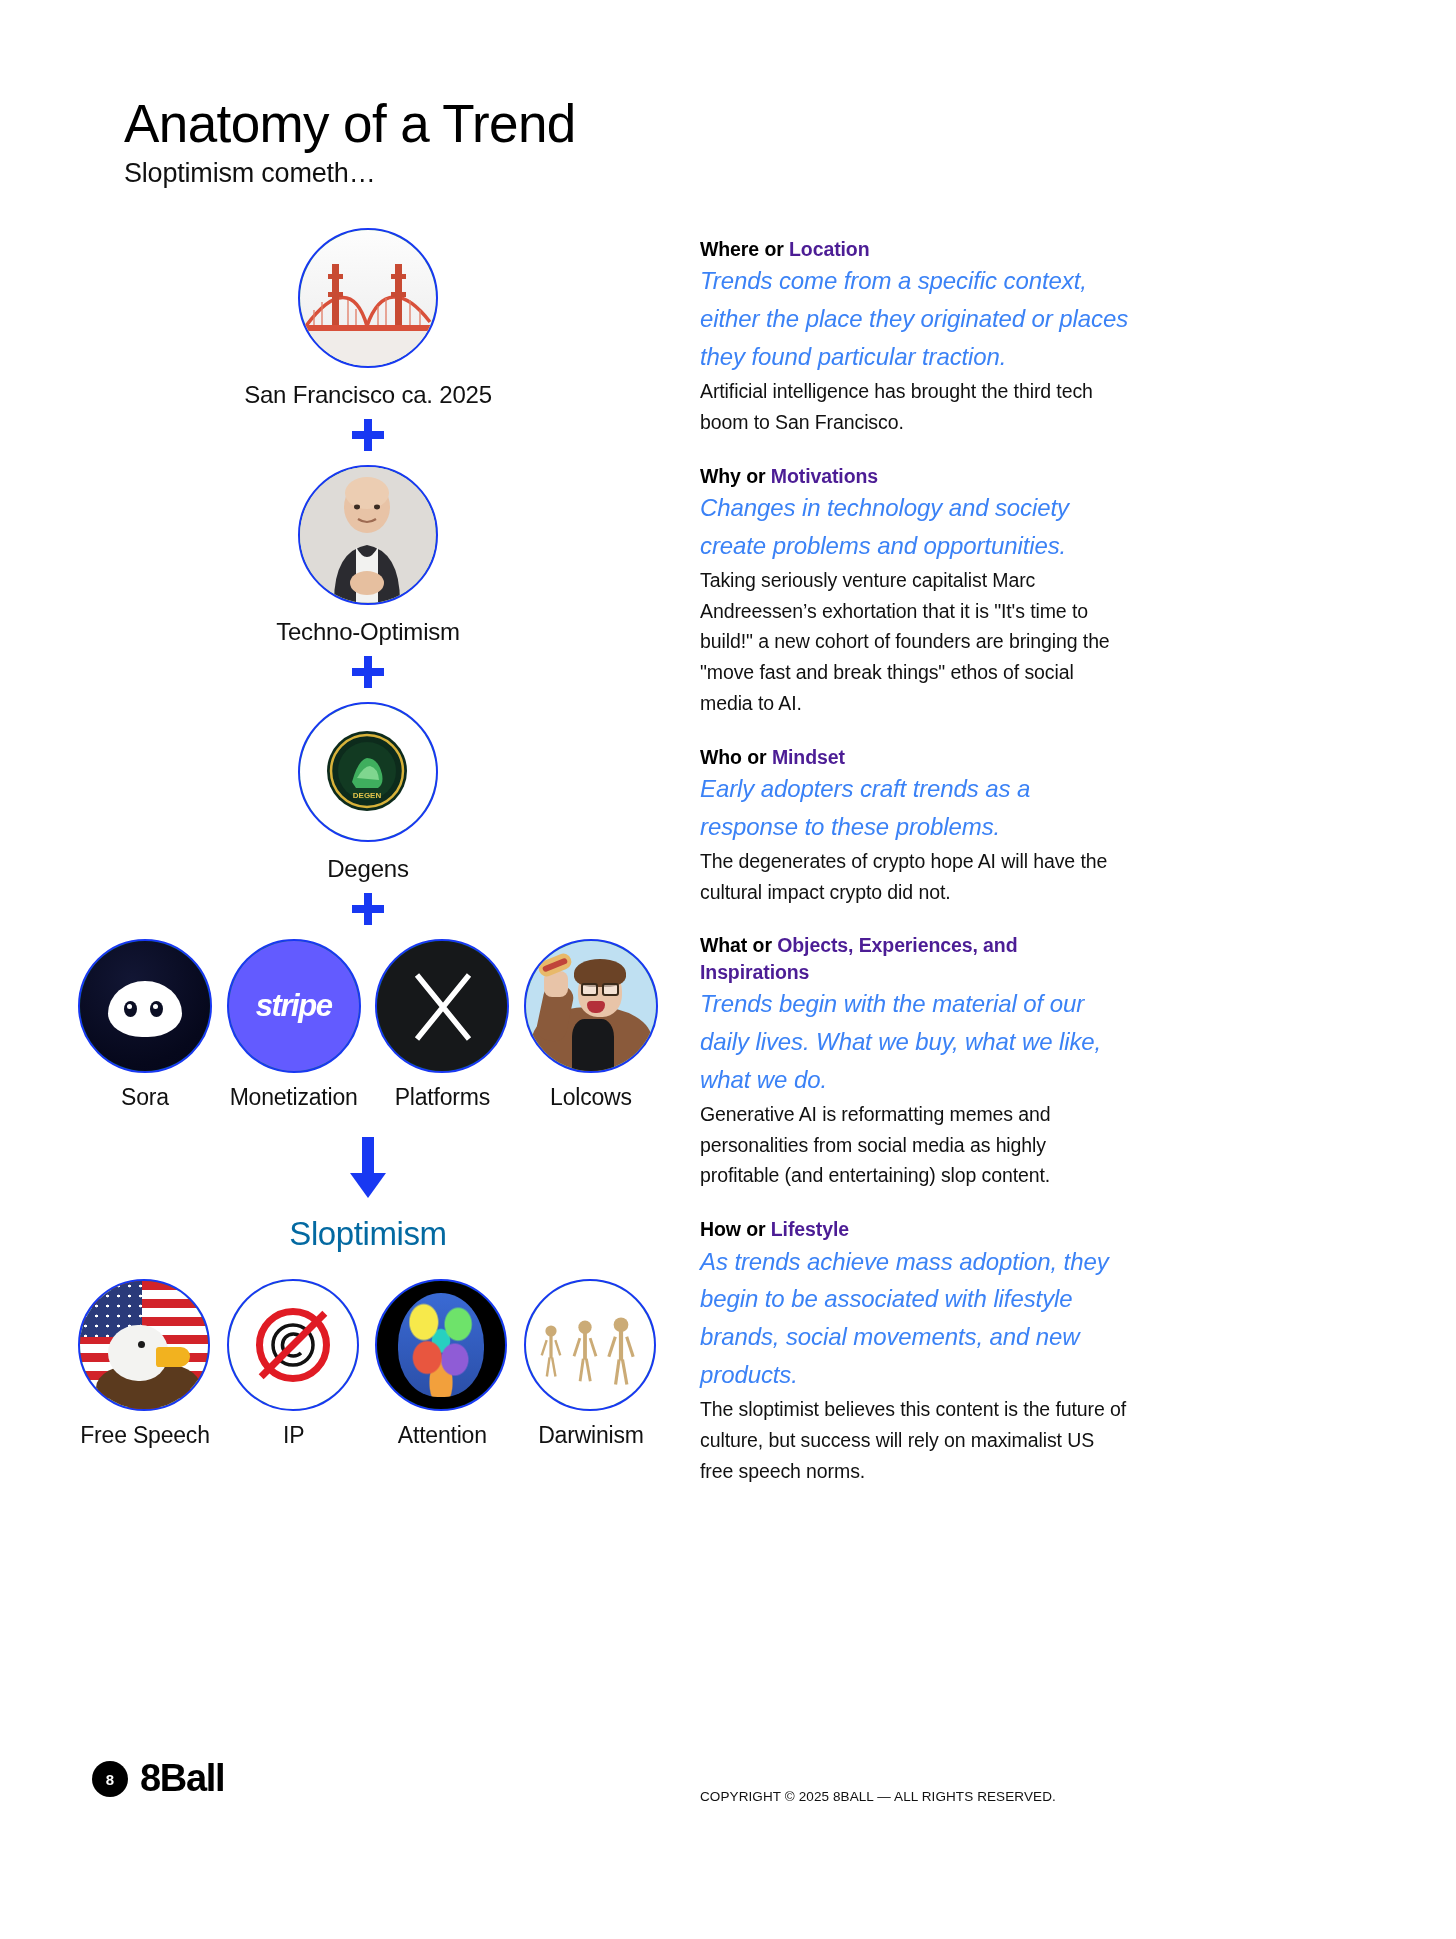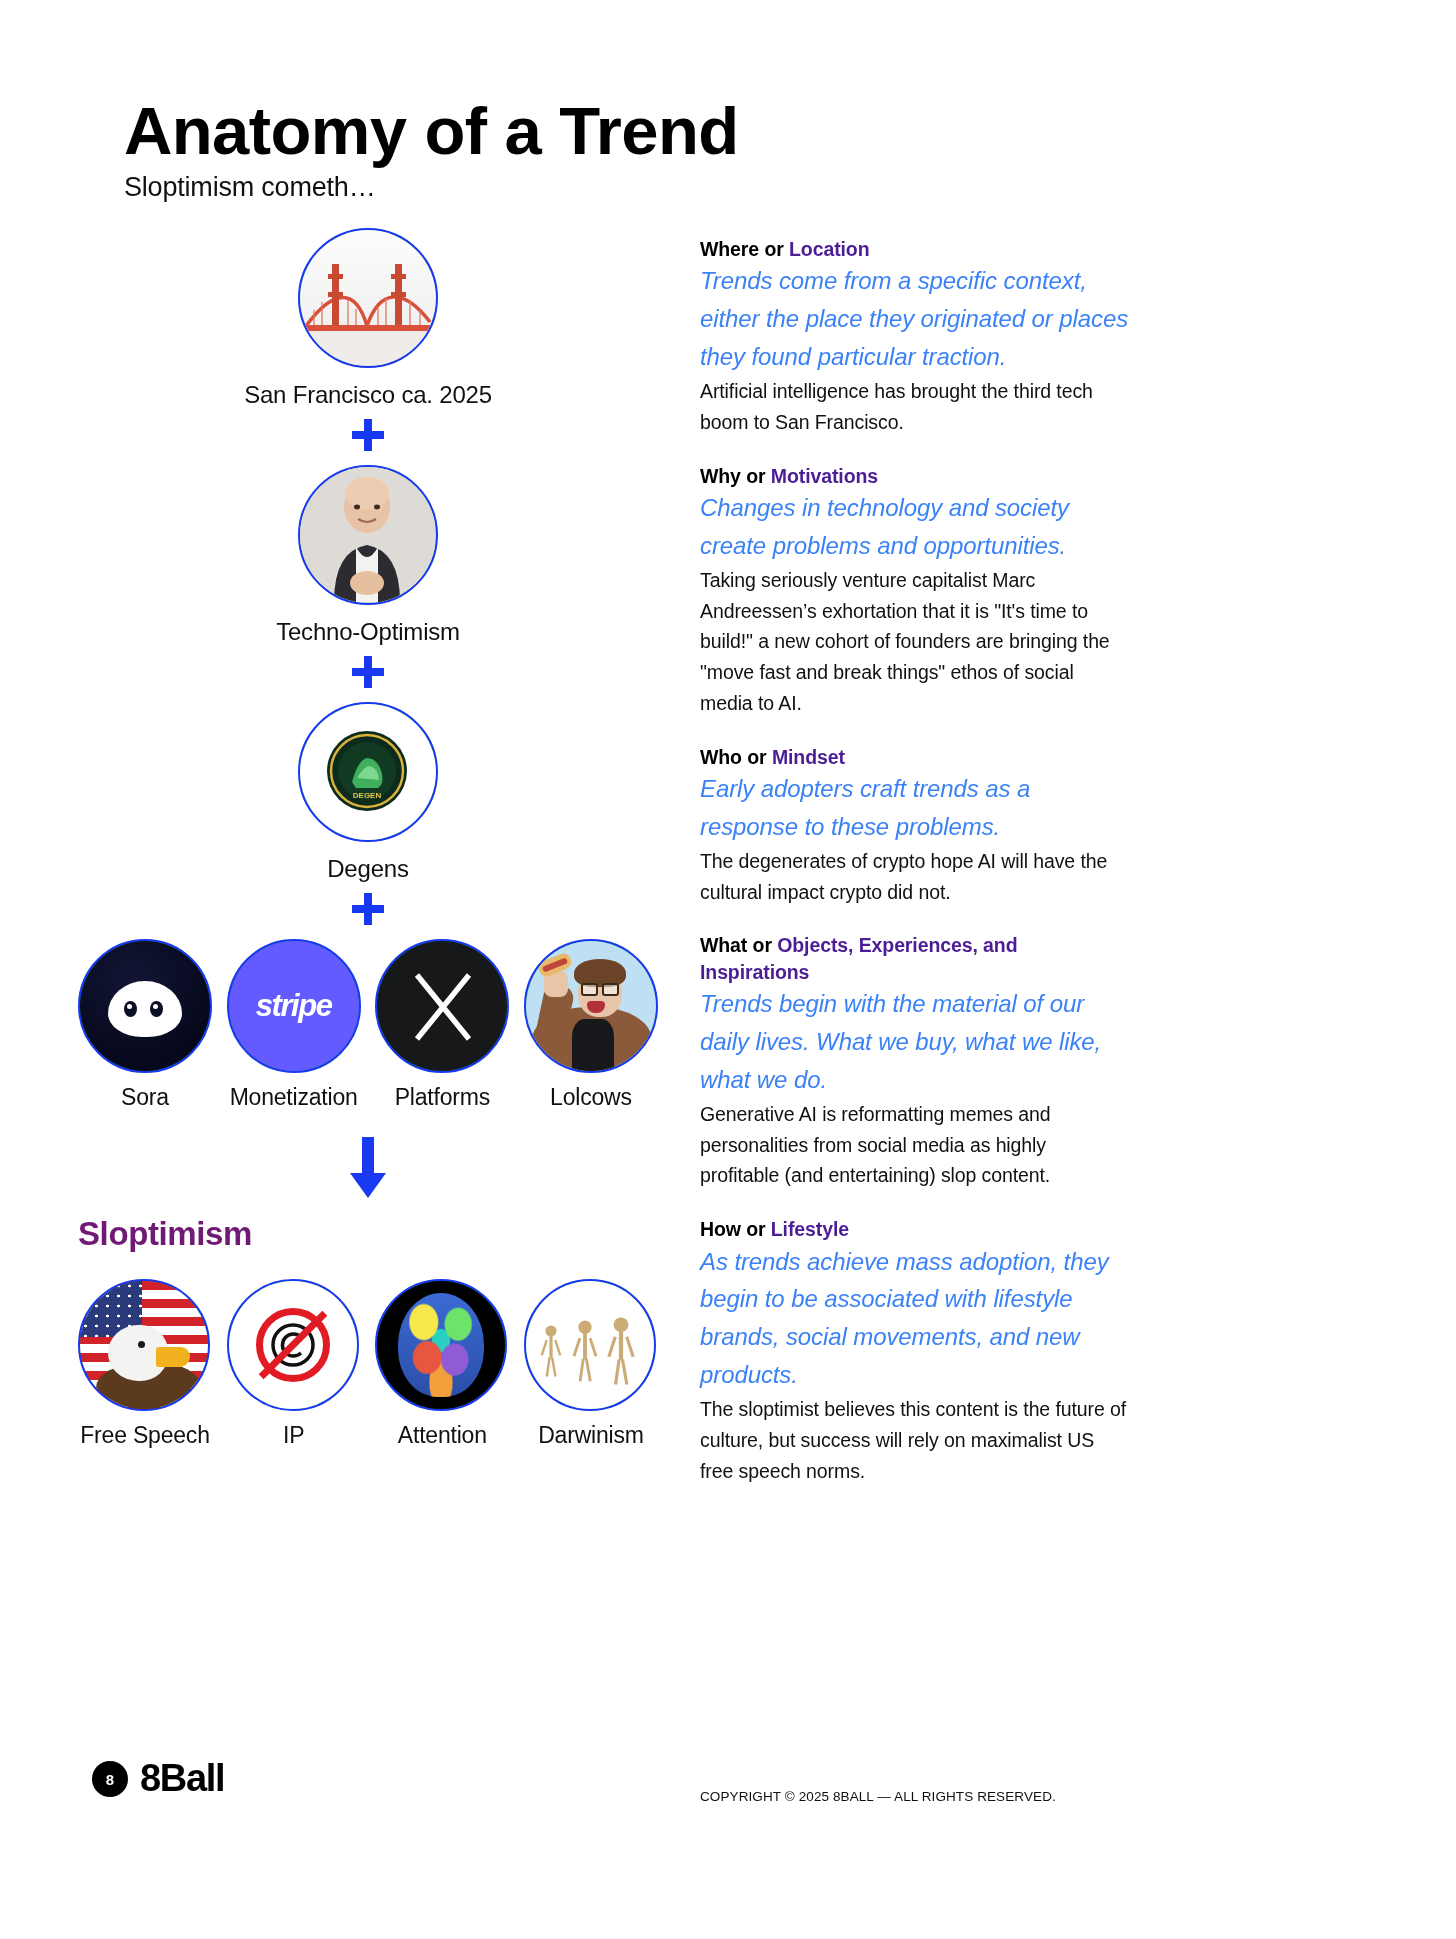--- a/index.html
+++ b/index.html
@@ -14,22 +14,22 @@
     position: relative;
     width: 1456px;
     height: 1939px;
     background: #fff;
     overflow: hidden;
   }
 
   
   #header { position: absolute; left: 124px; top: 96px; }
   #title {
-    font-size: 67px;
-    font-weight: bold;
+    font-size: 53px;
+    font-weight: normal;
     letter-spacing: -0.6px;
     color: #000;
     line-height: 1.05;
   }
   #subtitle {
     font-size: 27px;
     font-weight: 400;
     color: #111;
     margin-top: 6px;
     letter-spacing: -0.2px;
@@ -140,24 +140,24 @@
   .lol-mouth { position: absolute; left: 61px; top: 60px; width: 18px; height: 12px; background: #b4303a; border-radius: 4px 4px 8px 8px; }
   .lol-arm { position: absolute; left: 14px; top: 44px; width: 30px; height: 56px; background: #8a5a3b; border-radius: 12px; transform: rotate(12deg); }
   .lol-hand { position: absolute; left: 18px; top: 30px; width: 24px; height: 26px; background: #e8c4a8; border-radius: 8px; }
   .lol-dog { position: absolute; left: 12px; top: 16px; width: 34px; height: 16px; background: #e8b96a; border-radius: 9px; transform: rotate(-22deg); }
   .lol-dog:after { content:''; position:absolute; left: 4px; top: 5px; width: 26px; height: 6px; background: #c0453a; border-radius: 4px; }
 
   
   #arrow-wrap { width: 580px; text-align: center; margin-top: 26px; }
   #slopt {
     width: 580px;
-    text-align: left;
+    text-align: center;
     font-size: 33px;
-    font-weight: bold;
-    color: #701a75;
+    font-weight: normal;
+    color: #0369a1;
     margin-top: 12px;
     letter-spacing: -0.4px;
   }
 
   
   .row4b { margin-top: 26px; }
   .row4b .circle { width: 132px; height: 132px; }
   .row4b .node-label { font-size: 23px; margin-top: 11px; }
 
   

